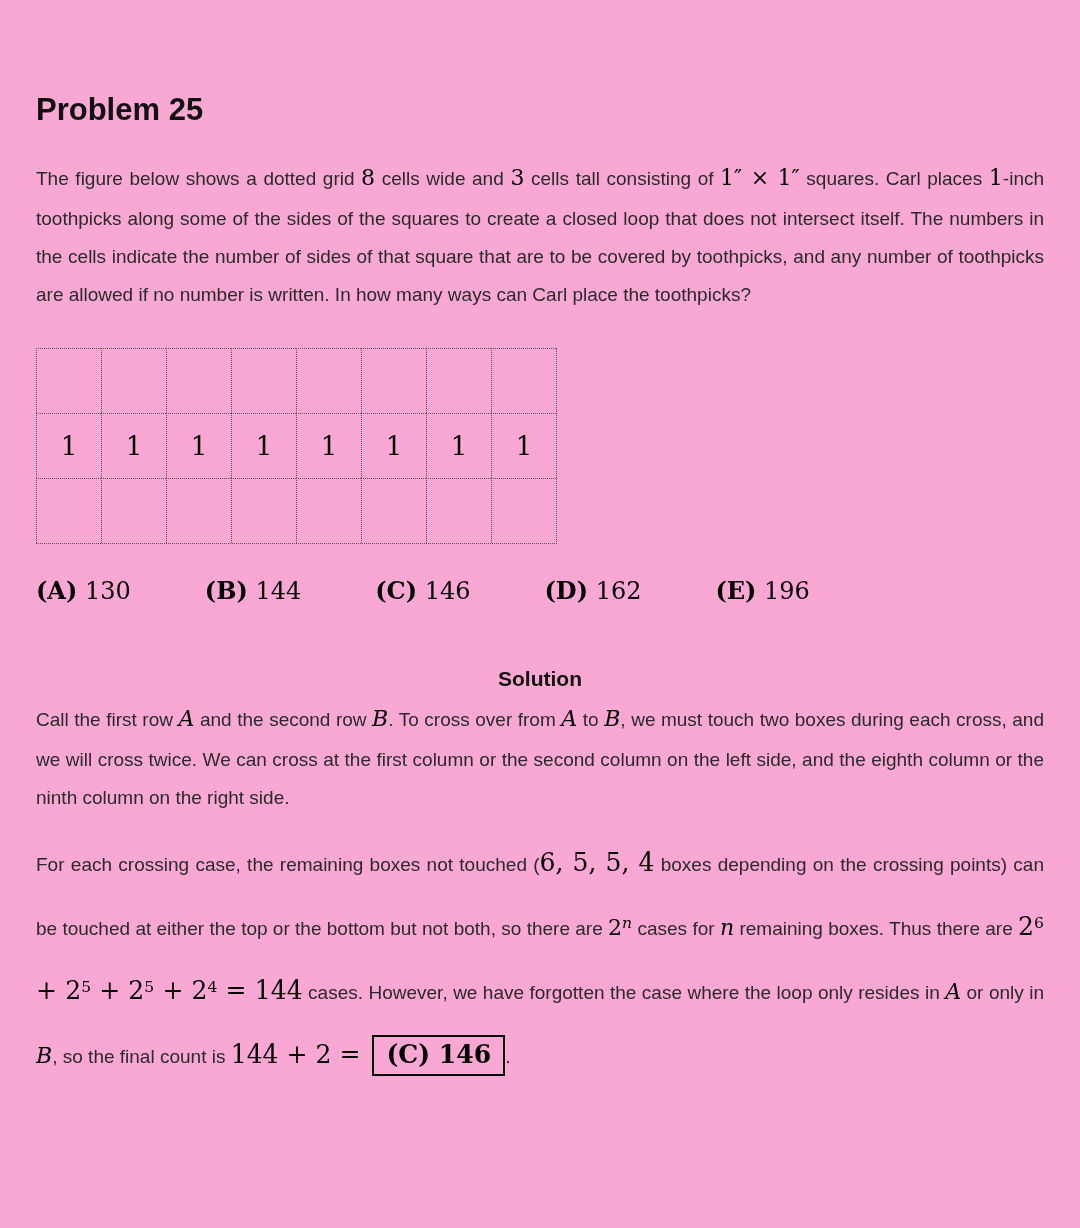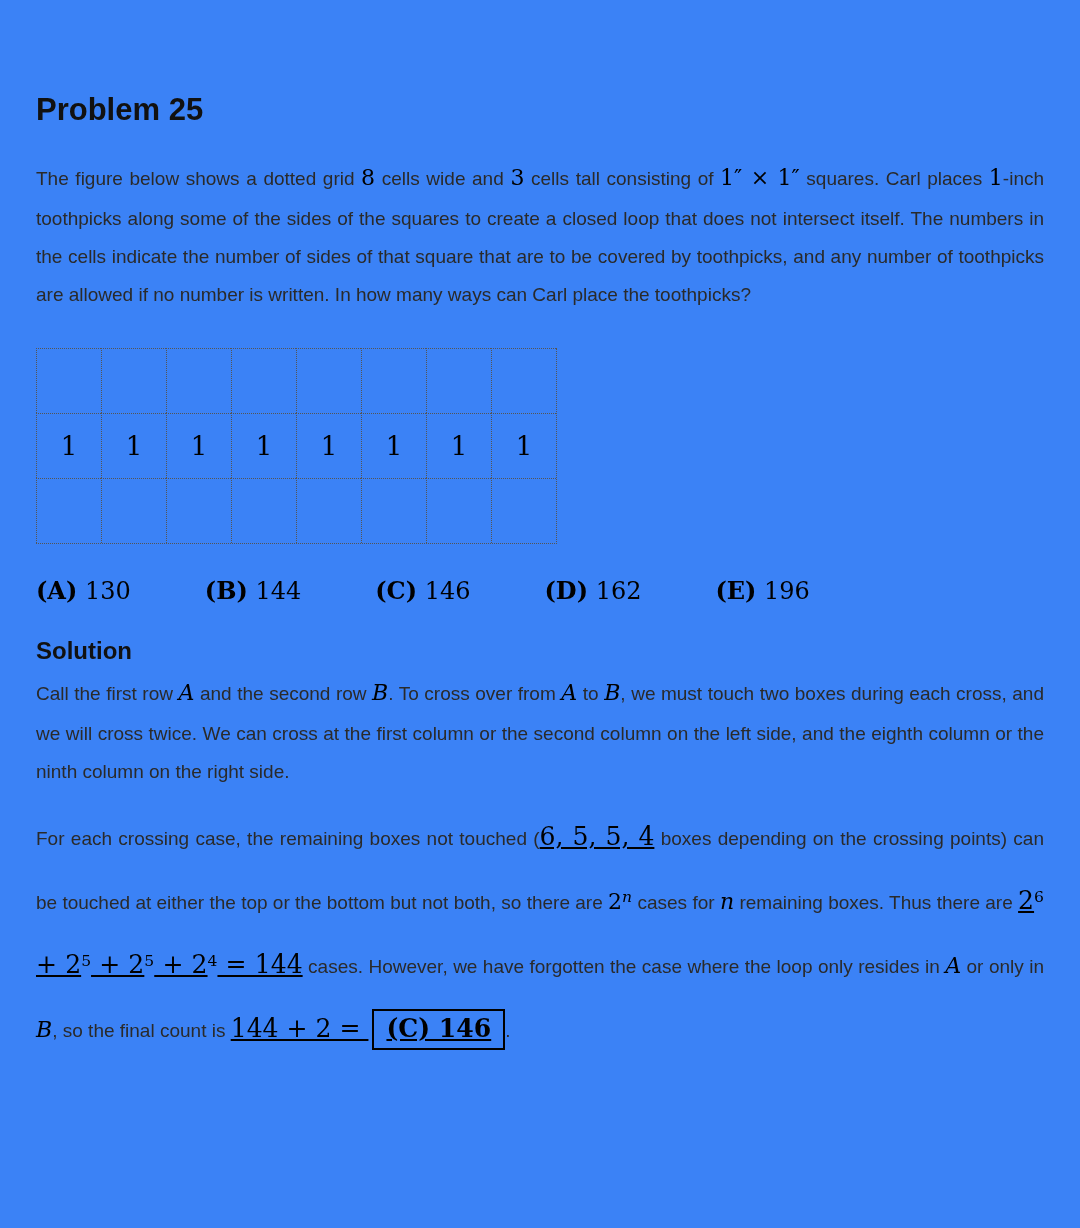--- a/index.html
+++ b/index.html
@@ -1,54 +1,55 @@
 <!DOCTYPE html>
 <html><head>
 <meta charset="utf-8">
 <style>
   * { box-sizing: border-box; }
   html, body { margin: 0; padding: 0; background: #ffffff; }
   .page {
     width: 1080px;
     min-height: 1228px;
-    background: #3b82f6;
+    background: #f9a8d4;
     color: #222;
     font-family: "Liberation Sans", sans-serif;
     padding: 92px 36px 40px 36px;
   }
   h1.title {
     font-size: 31px;
     font-weight: bold;
     color: #111;
     margin: 0 0 28px 0;
     font-family: "Liberation Sans", sans-serif;
   }
   h2.sol-heading {
-    font-size: 24px;
+    font-size: 21px;
     font-weight: bold;
     color: #111;
-    margin: 32px 0 6px 0;
+    margin: 62px 0 6px 0;
+    text-align: center;
   }
   p.body-text {
     font-size: 19px;
     line-height: 2.0;
     text-align: justify;
     margin: 0 0 8px 0;
     color: #2a2a2a;
   }
   p.loose { line-height: 2.55; margin-top: 14px; }
   .math {
     font-family: "DejaVu Serif", "Liberation Serif", serif;
     font-size: 1.16em;
     color: #000;
   }
   sup.math { font-size: 0.82em; }
   .it { font-style: italic; }
   .bd { font-weight: bold; }
-  .big { font-size: 1.32em; text-decoration: underline; }
+  .big { font-size: 1.32em; }
   .boxed {
     display: inline-block;
     border: 2px solid #000;
     padding: 1px 12px 3px 12px;
     line-height: 1.3;
     margin-left: 4px;
   }
   
   .grid {
     display: inline-block;

